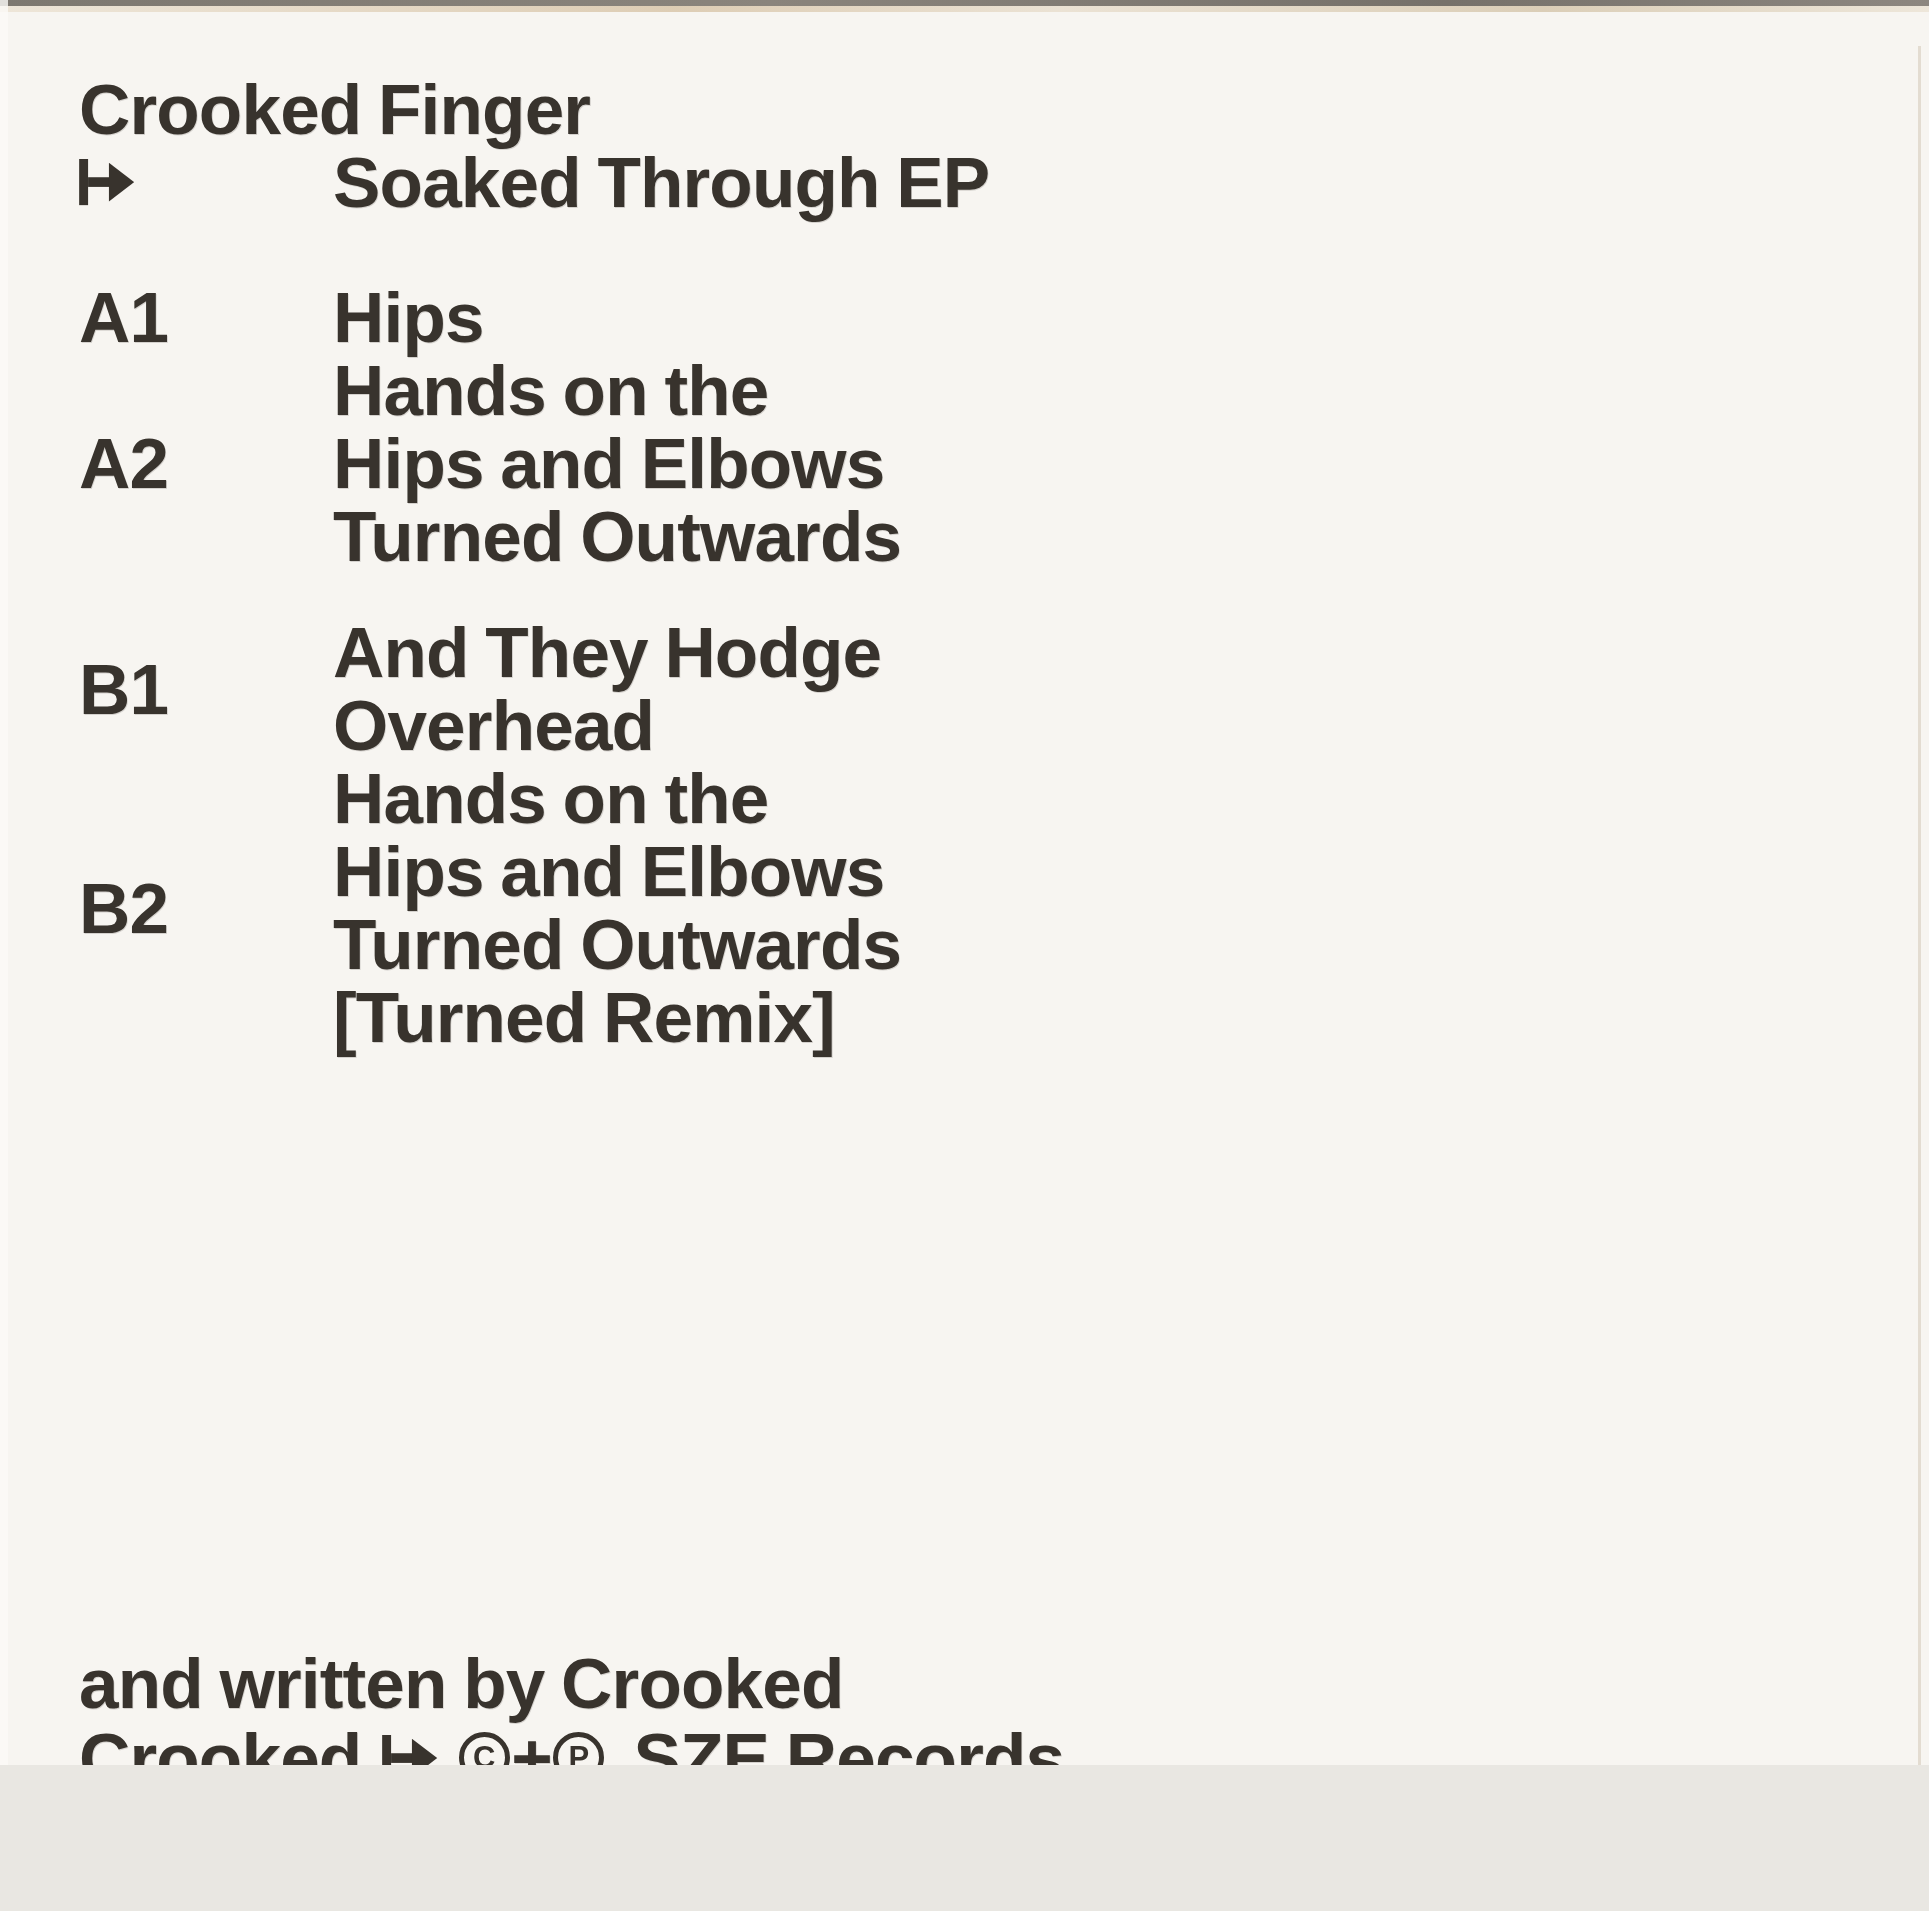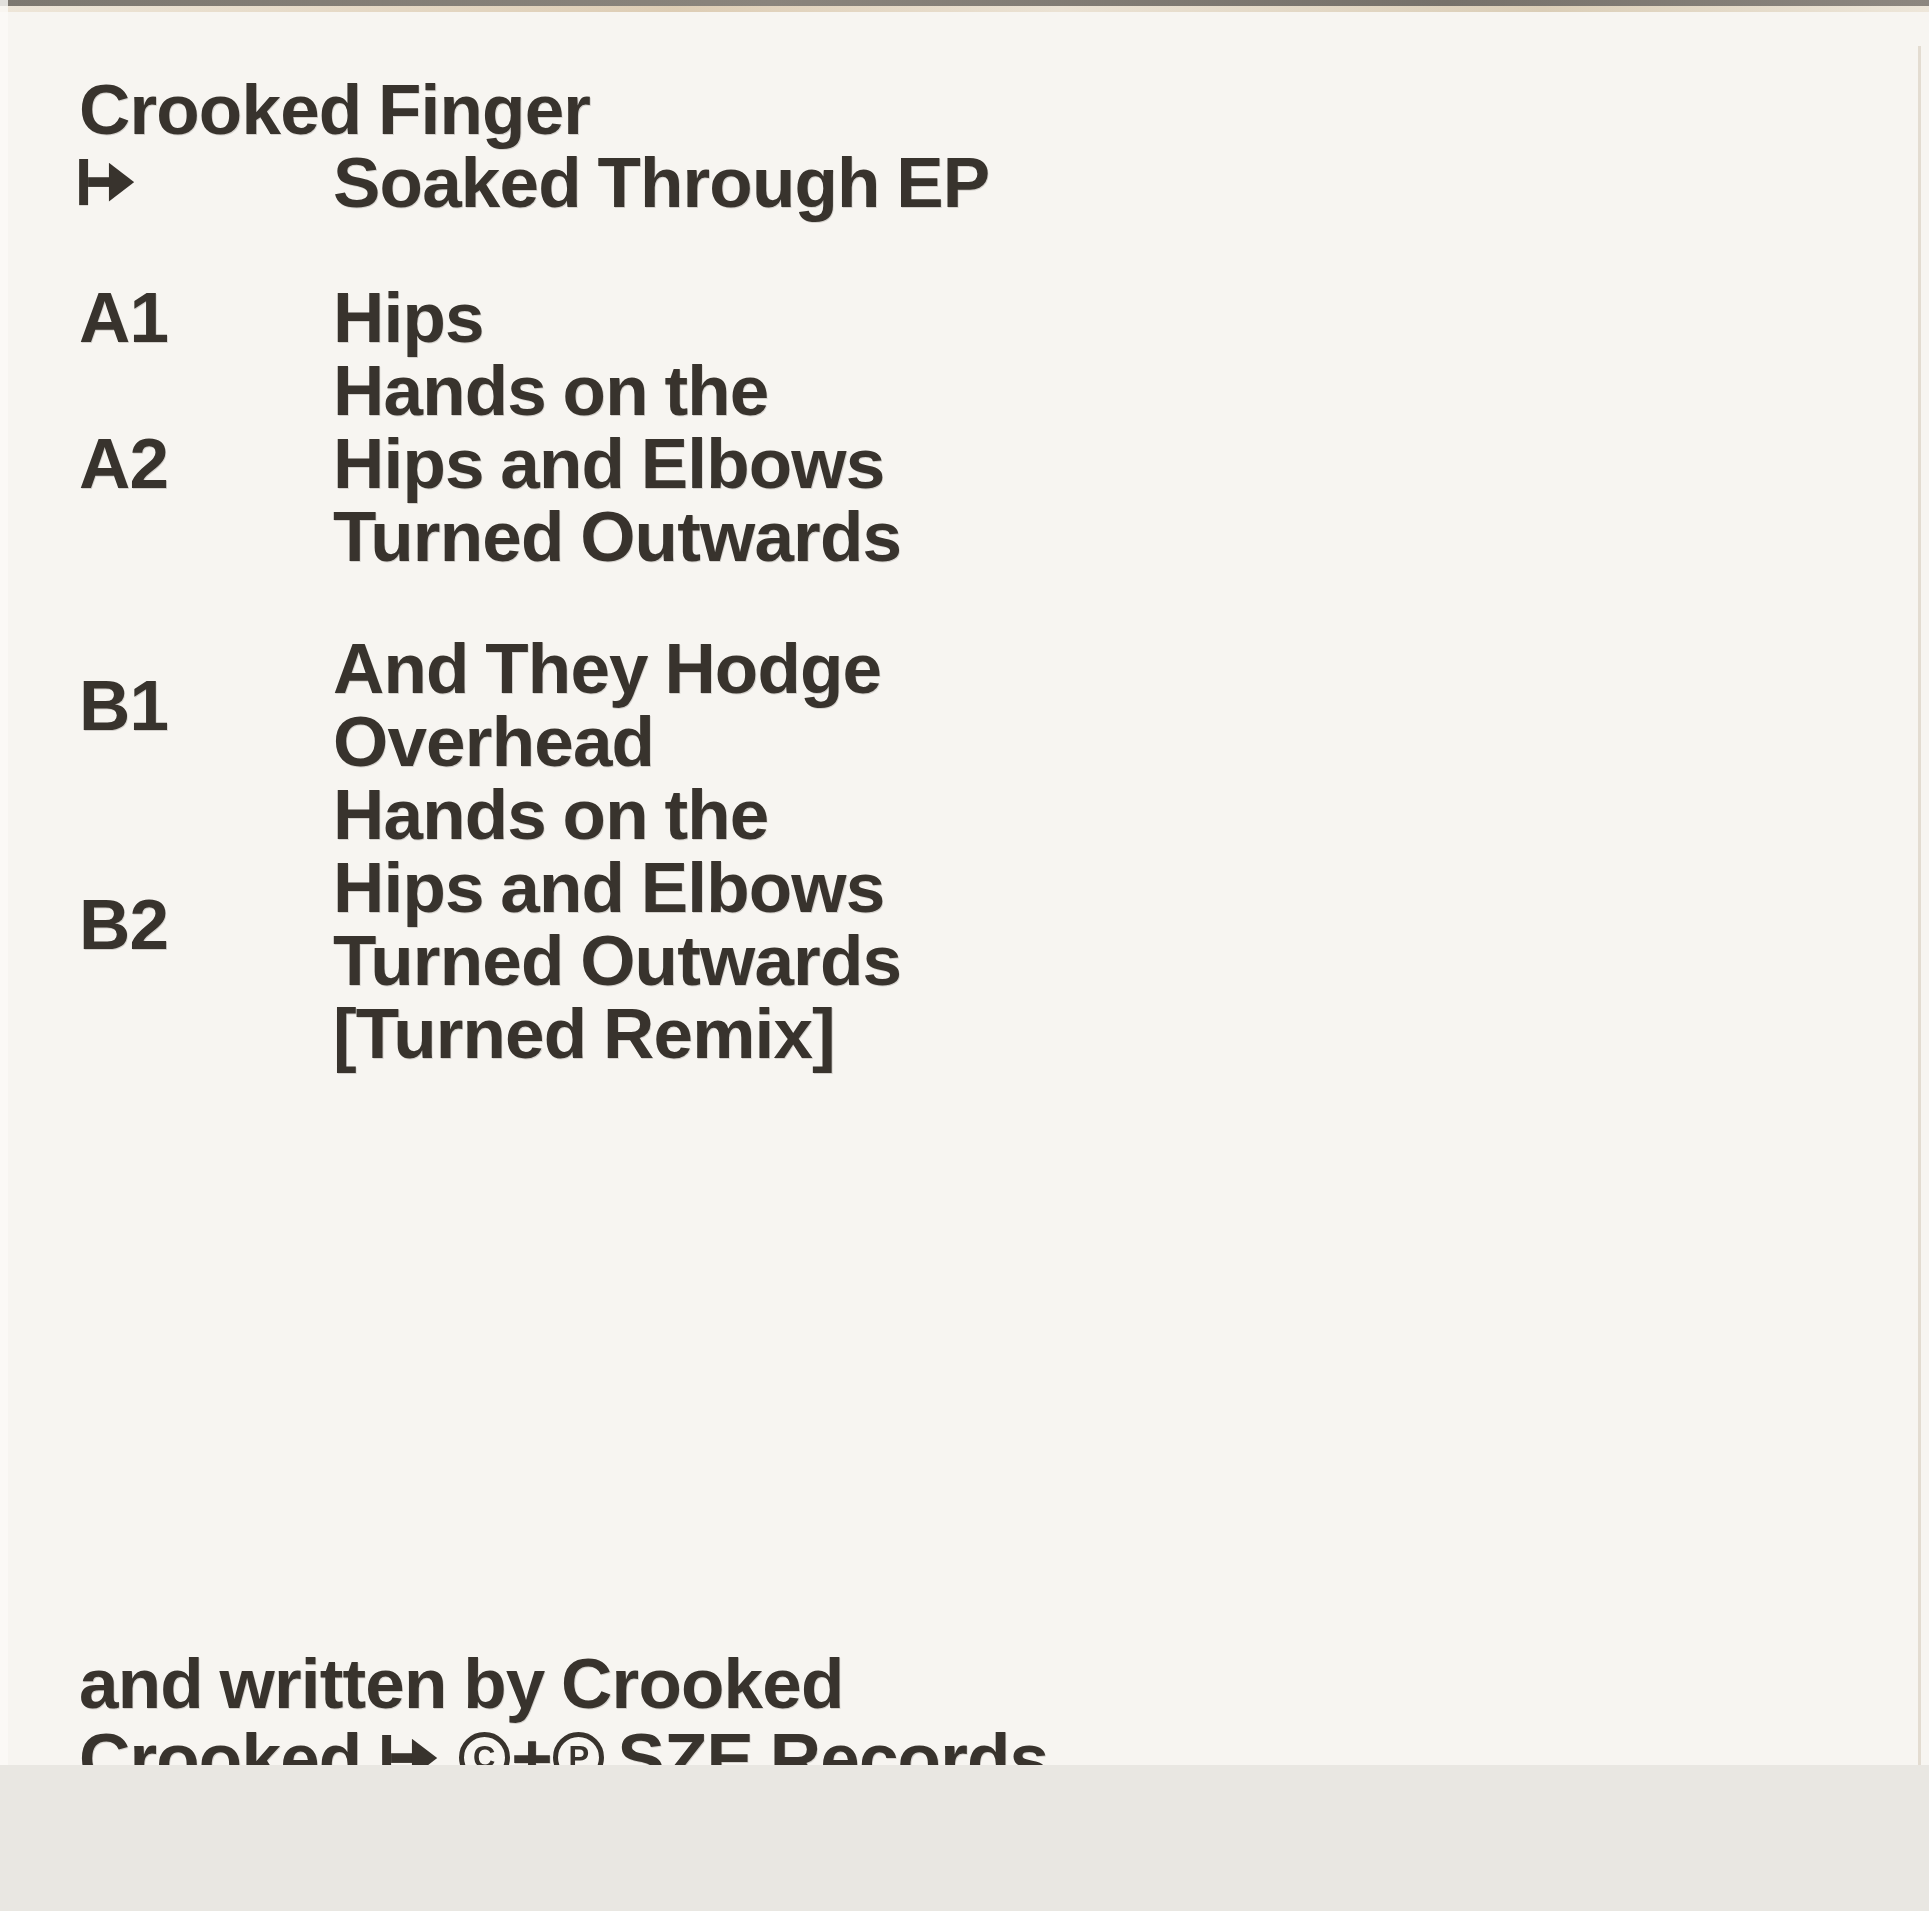--- a/index.html
+++ b/index.html
@@ -31,21 +31,21 @@
     position:absolute;top:0;left:0;bottom:0;width:7.7px;
     background:#fbfaf7;opacity:.8;
   }
   .edge-right{
     position:absolute;top:46px;right:8.5px;bottom:0;width:2.3px;
     background:#ddd6c9;opacity:.8;
   }
   .block{position:absolute;left:79px;}
   .block-header{top:73px;}
   .block-side-a{top:281px;}
-  .block-side-b{top:632px;}
+  .block-side-b{top:616px;}
   .block-footer{top:1647px;}
   .track{display:flex;align-items:center;}
   .pos{width:254px;flex:0 0 254px;white-space:nowrap;}
   .line{white-space:nowrap;}
   
   .arrow{display:inline-block;vertical-align:0.02em;}
   .arrow svg{width:0.78em;height:0.65em;display:block;}
   .arrow-inline{margin:0 21px;vertical-align:0.03em;}
   .arrow-inline svg{display:inline-block;vertical-align:baseline;}
   
@@ -54,21 +54,21 @@
     width:51px;height:51px;box-sizing:border-box;
     border:5.4px solid currentColor;border-radius:50%;
     vertical-align:0;
   }
   .circ-letter{
     position:absolute;inset:0;
     display:flex;align-items:center;justify-content:center;
     font-size:31px;line-height:1;letter-spacing:0;text-shadow:none;
   }
   .plus{display:inline-block;margin:0 1.5px;}
-  .label-name{margin-left:13px;}
+  .label-name{margin-left:29px;}
 </style>
 </head>
 <body>
 
 <div class="sleeve">
 
   <div class="edge-top"></div>
   <div class="edge-top-streak"></div>
   <div class="edge-left"></div>
   <div class="edge-right"></div>

